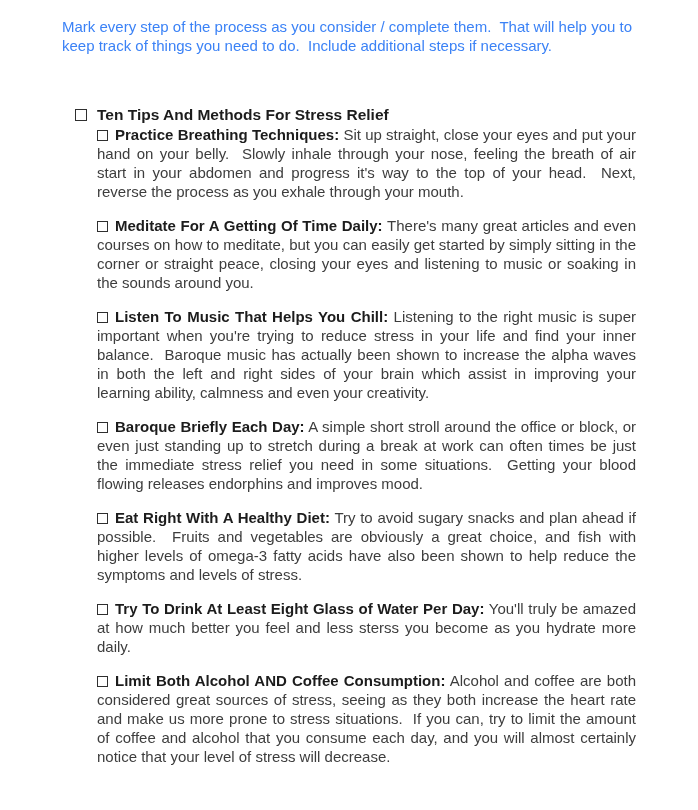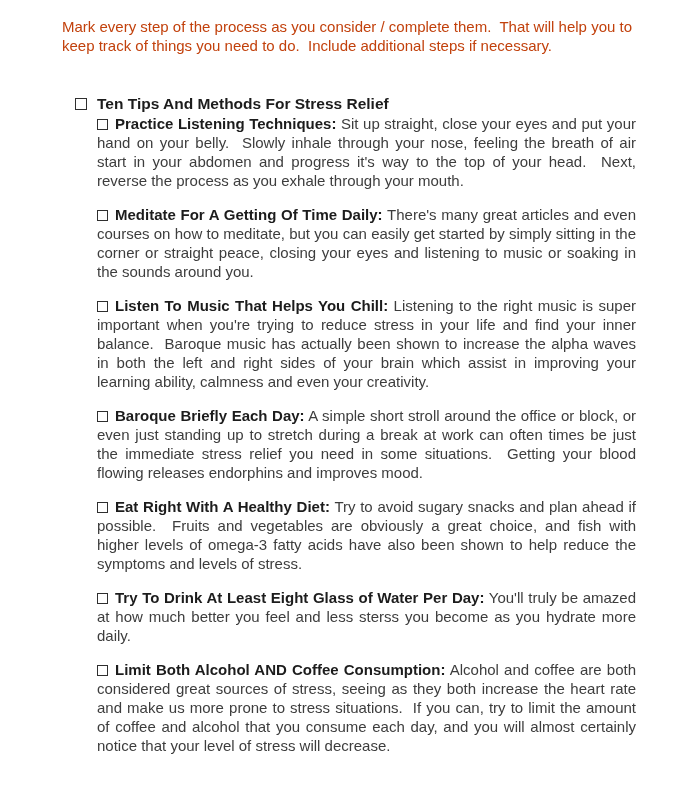--- a/index.html
+++ b/index.html
@@ -19,22 +19,22 @@
     line-height: 24px;
     font-weight: 700;
     color: #8e1a1c;
     letter-spacing: 0.2px;
     margin-bottom: 4px;
   }
   .intro {
     font-size: 15px;
     line-height: 19px;
     width: 576px;
-    color: #c2410c;
-    margin-bottom: 38px;
+    color: #3b82f6;
+    margin-bottom: 49px;
   }
   .section-heading {
     margin-left: 13px;
     font-size: 15.5px;
     line-height: 21px;
     font-weight: 700;
     color: #1c1c1c;
     white-space: nowrap;
   }
   .items {
@@ -73,21 +73,21 @@
 
 <div class="page">
 
 
   <p class="intro">Mark every step of the process as you consider / complete them.&nbsp; That will help you to keep track of things you need to do.&nbsp; Include additional steps if necessary.</p>
 
   <div class="section-heading"><span class="cb"></span><span>Ten Tips And Methods For Stress Relief</span></div>
 
   <div class="items">
 
-    <p class="item"><span class="cb"></span><strong class="lbl">Practice Listening Techniques:</strong> <span>Sit up straight, close your eyes and put your hand on your belly.&nbsp; Slowly inhale through your nose, feeling the breath of air start in your abdomen and progress it's way to the top of your head.&nbsp; Next, reverse the process as you exhale through your mouth.</span></p>
+    <p class="item"><span class="cb"></span><strong class="lbl">Practice Breathing Techniques:</strong> <span>Sit up straight, close your eyes and put your hand on your belly.&nbsp; Slowly inhale through your nose, feeling the breath of air start in your abdomen and progress it's way to the top of your head.&nbsp; Next, reverse the process as you exhale through your mouth.</span></p>
 
     <p class="item"><span class="cb"></span><strong class="lbl">Meditate For A Getting Of Time Daily:</strong> <span>There's many great articles and even courses on how to meditate, but you can easily get started by simply sitting in the corner or straight peace, closing your eyes and listening to music or soaking in the sounds around you.</span></p>
 
     <p class="item"><span class="cb"></span><strong class="lbl">Listen To Music That Helps You Chill:</strong> <span>Listening to the right music is super important when you're trying to reduce stress in your life and find your inner balance.&nbsp; Baroque music has actually been shown to increase the alpha waves in both the left and right sides of your brain which assist in improving your learning ability, calmness and even your creativity.</span></p>
 
     <p class="item"><span class="cb"></span><strong class="lbl">Baroque Briefly Each Day:</strong> <span>A simple short stroll around the office or block, or even just standing up to stretch during a break at work can often times be just the immediate stress relief you need in some situations.&nbsp; Getting your blood flowing releases endorphins and improves mood.</span></p>
 
     <p class="item"><span class="cb"></span><strong class="lbl">Eat Right With A Healthy Diet:</strong> <span>Try to avoid sugary snacks and plan ahead if possible.&nbsp; Fruits and vegetables are obviously a great choice, and fish with higher levels of omega-3 fatty acids have also been shown to help reduce the symptoms and levels of stress.</span></p>
 
     <p class="item"><span class="cb"></span><strong class="lbl">Try To Drink At Least Eight Glass of Water Per Day:</strong> <span>You'll truly be amazed at how much better you feel and less sterss you become as you hydrate more daily.</span></p>

